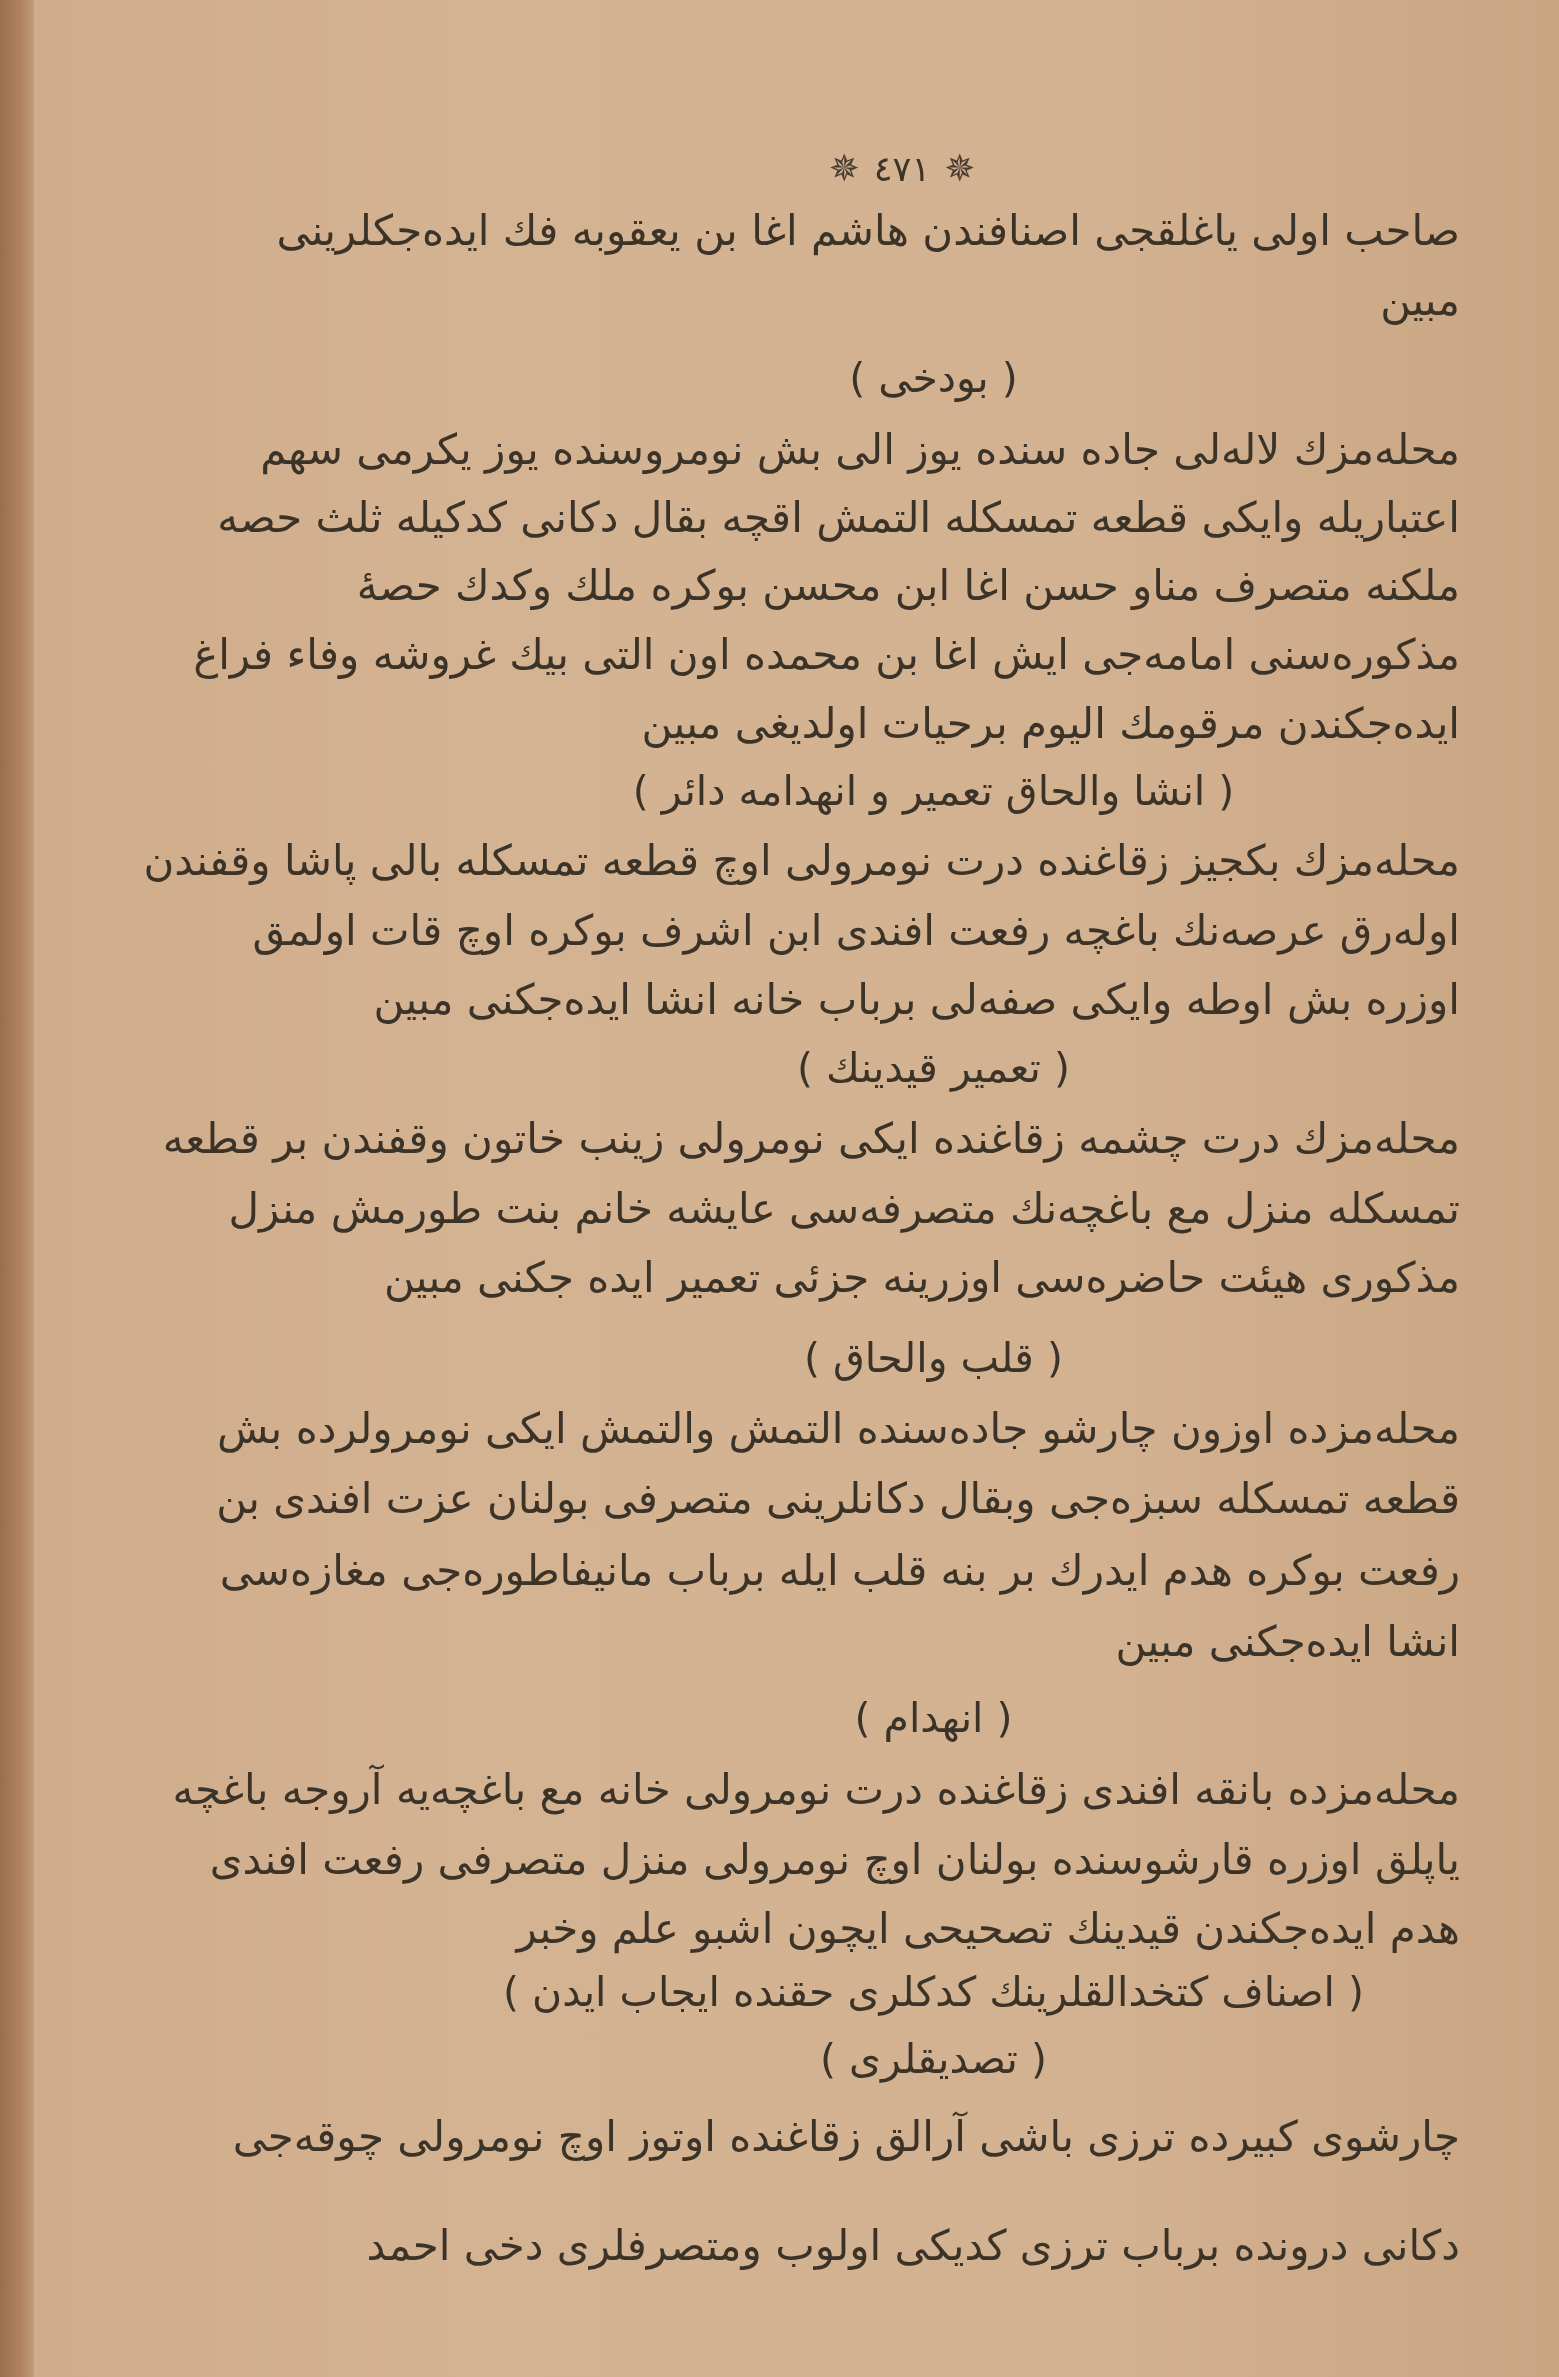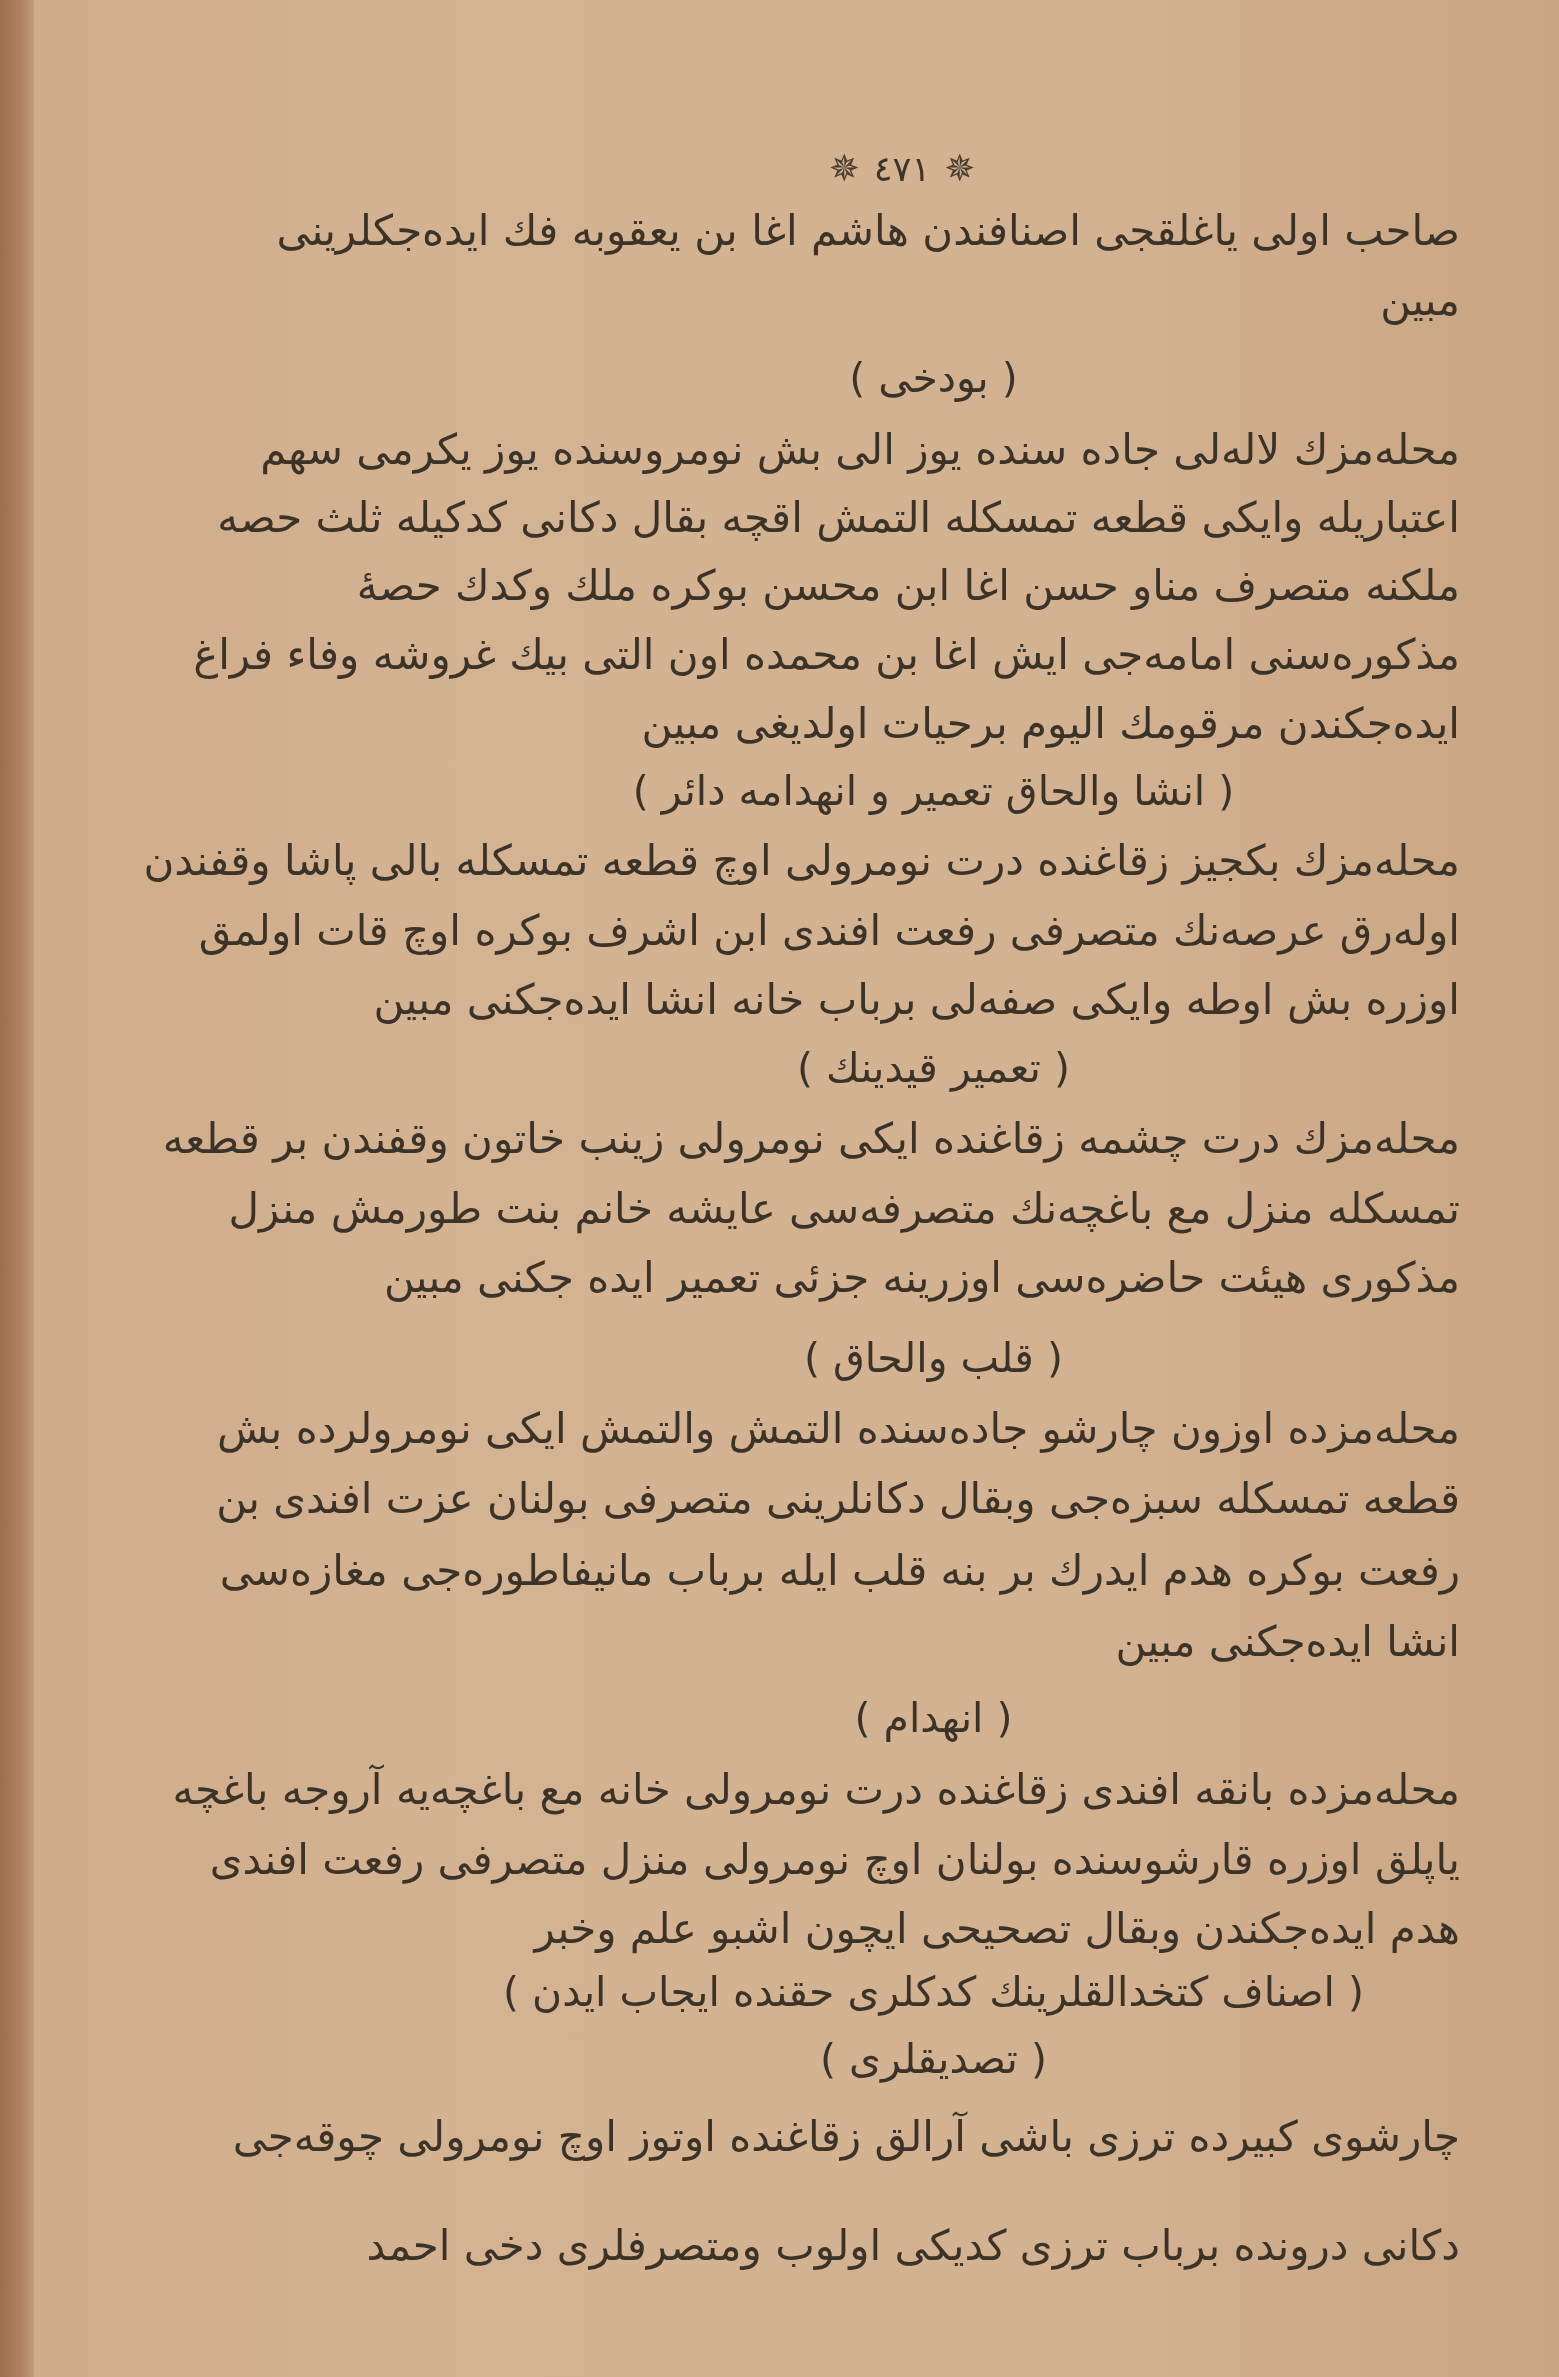--- a/index.html
+++ b/index.html
@@ -54,34 +54,34 @@
       <div class="line" style="top: 204px;">صاحب اولی یاغلقجی اصنافندن هاشم اغا بن یعقوبه فك ایده‌جکلرینی</div>
       <div class="line short" style="top: 274px;">مبین</div>
       <div class="heading" style="top: 352px;">( بودخی )</div>
       <div class="line" style="top: 423px;">محله‌مزك لاله‌لی جاده سنده یوز الی بش نومروسنده یوز یکرمی سهم</div>
       <div class="line" style="top: 491px;">اعتباریله وایکی قطعه تمسکله التمش اقچه بقال دکانی کدکیله ثلث حصه</div>
       <div class="line" style="top: 559px;">ملکنه متصرف مناو حسن اغا ابن محسن بوکره ملك وکدك حصهٔ</div>
       <div class="line" style="top: 628px;">مذکوره‌سنی امامه‌جی ایش اغا بن محمده اون التی بیك غروشه وفاء فراغ</div>
       <div class="line short" style="top: 697px;">ایده‌جکندن مرقومك الیوم برحیات اولدیغی مبین</div>
       <div class="heading" style="top: 765px;">( انشا والحاق تعمیر و انهدامه دائر )</div>
       <div class="line" style="top: 834px;">محله‌مزك بکجیز زقاغنده درت نومرولی اوچ قطعه تمسکله بالی پاشا وقفندن</div>
-      <div class="line" style="top: 904px;">اوله‌رق عرصه‌نك متصرفی رفعت افندی ابن اشرف بوکره اوچ قات اولمق</div>
+      <div class="line" style="top: 904px;">اوله‌رق عرصه‌نك باغچه رفعت افندی ابن اشرف بوکره اوچ قات اولمق</div>
       <div class="line short" style="top: 973px;">اوزره بش اوطه وایکی صفه‌لی برباب خانه انشا ایده‌جکنی مبین</div>
       <div class="heading" style="top: 1042px;">( تعمیر قیدینك )</div>
       <div class="line" style="top: 1112px;">محله‌مزك درت چشمه زقاغنده ایکی نومرولی زینب خاتون وقفندن بر قطعه</div>
       <div class="line" style="top: 1182px;">تمسکله منزل مع باغچه‌نك متصرفه‌سی عایشه خانم بنت طورمش منزل</div>
       <div class="line short" style="top: 1251px;">مذکوری هیئت حاضره‌سی اوزرینه جزئی تعمیر ایده جکنی مبین</div>
       <div class="heading" style="top: 1332px;">( قلب والحاق )</div>
       <div class="line" style="top: 1402px;">محله‌مزده اوزون چارشو جاده‌سنده التمش والتمش ایکی نومرولرده بش</div>
       <div class="line" style="top: 1472px;">قطعه تمسکله سبزه‌جی وبقال دکانلرینی متصرفی بولنان عزت افندی بن</div>
       <div class="line" style="top: 1544px;">رفعت بوکره هدم ایدرك بر بنه قلب ایله برباب مانیفاطوره‌جی مغازه‌سی</div>
       <div class="line short" style="top: 1615px;">انشا ایده‌جکنی مبین</div>
       <div class="heading" style="top: 1692px;">( انهدام )</div>
       <div class="line" style="top: 1763px;">محله‌مزده بانقه افندی زقاغنده درت نومرولی خانه مع باغچه‌یه آروجه باغچه</div>
       <div class="line" style="top: 1833px;">یاپلق اوزره قارشوسنده بولنان اوچ نومرولی منزل متصرفی رفعت افندی</div>
-      <div class="line short" style="top: 1902px;">هدم ایده‌جکندن وبقال تصحیحی ایچون اشبو علم وخبر</div>
+      <div class="line short" style="top: 1902px;">هدم ایده‌جکندن قیدینك تصحیحی ایچون اشبو علم وخبر</div>
       <div class="heading" style="top: 1966px;">( اصناف کتخدالقلرینك کدکلری حقنده ایجاب ایدن )</div>
       <div class="heading" style="top: 2033px;">( تصدیقلری )</div>
       <div class="line" style="top: 2110px;">چارشوی کبیرده ترزی باشی آرالق زقاغنده اوتوز اوچ نومرولی چوقه‌جی</div>
       <div class="line" style="top: 2179px; margin-top: 40px;">دکانی درونده برباب ترزی کدیکی اولوب ومتصرفلری دخی احمد</div>
     </div>
 </div>
 
 
 </body></html>

